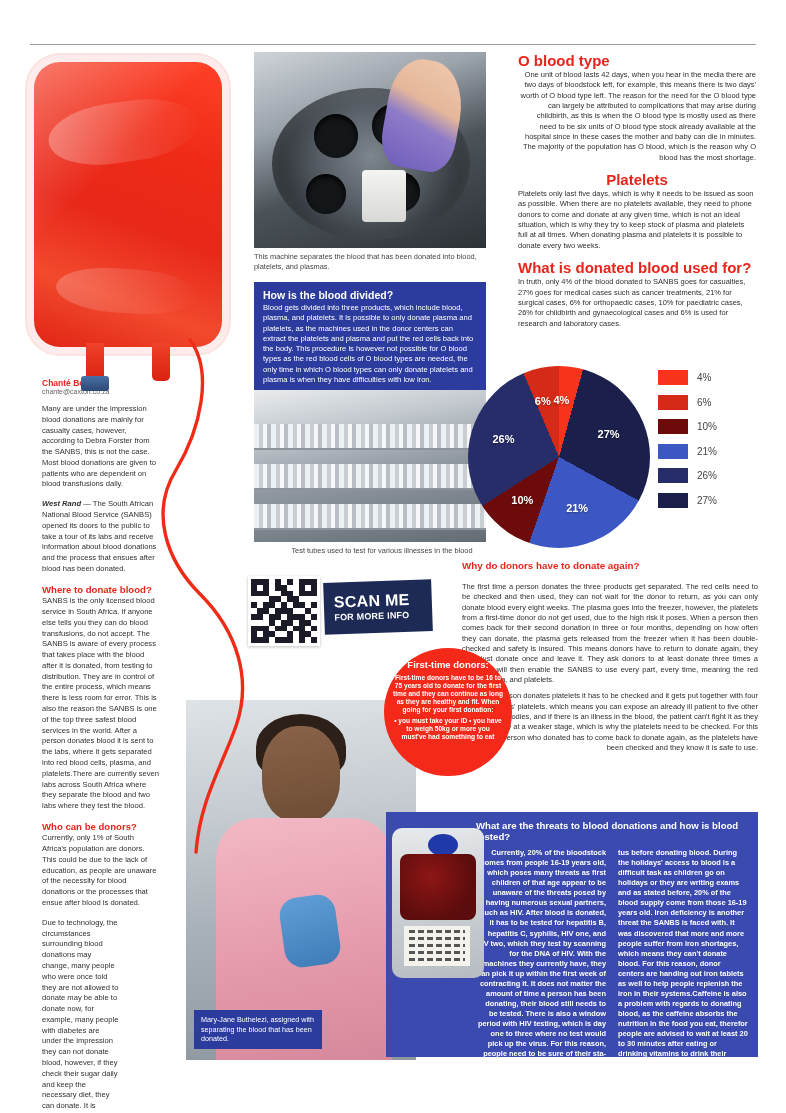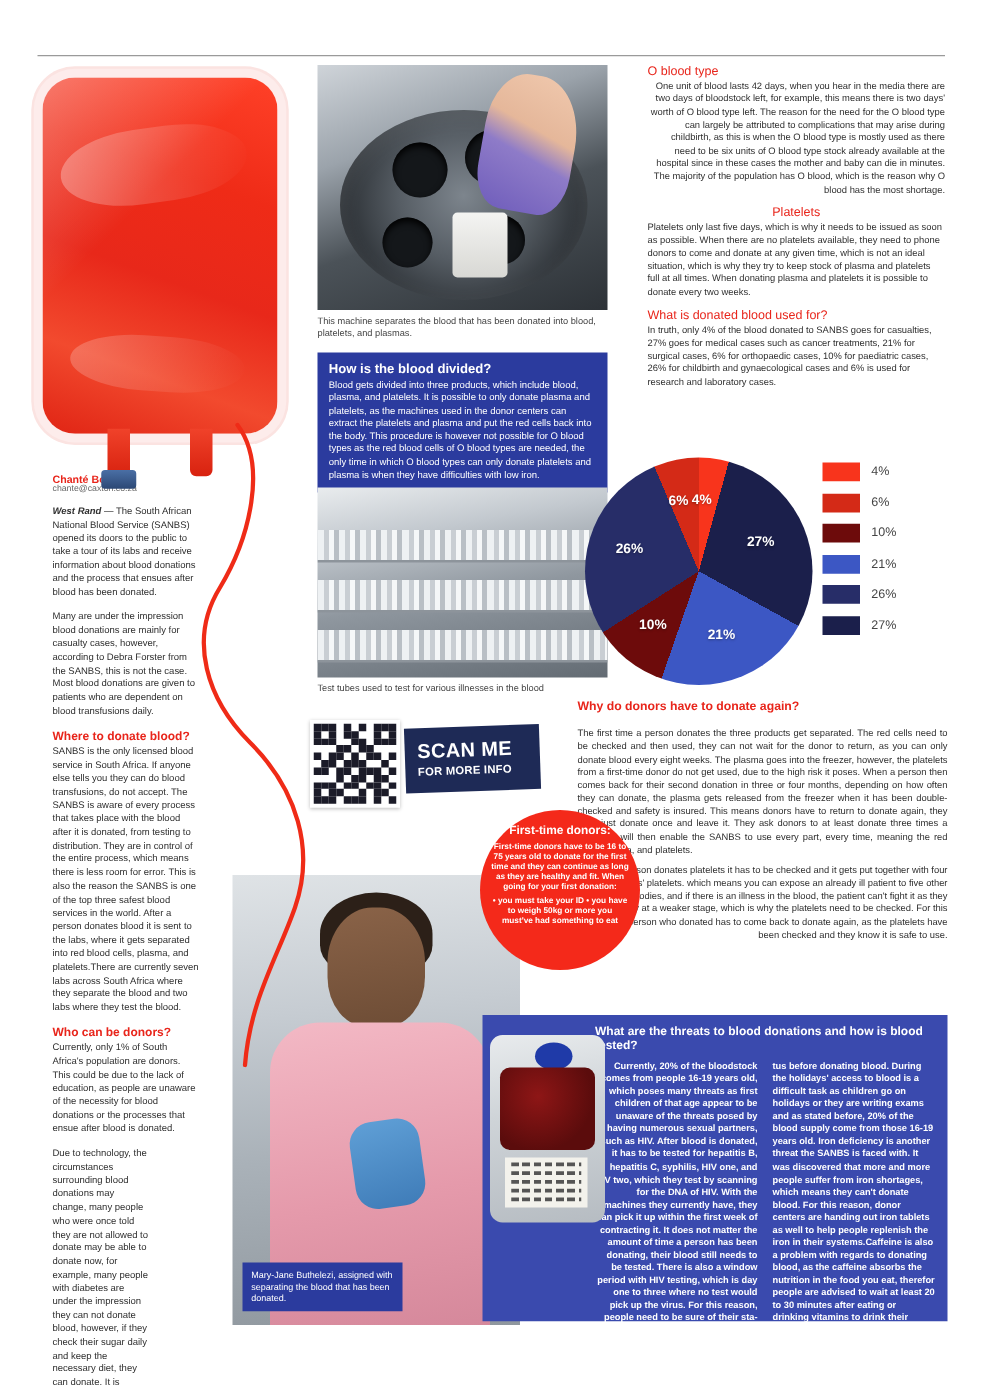--- a/index.html
+++ b/index.html
@@ -110,21 +110,21 @@
   .photo-tubes {
     position: absolute; left: 254px; top: 390px; width: 232px; height: 152px;
     background: linear-gradient(170deg,#e9ecee 0%,#c3c9cf 25%,#8f979f 55%,#636b73 100%);
     overflow: hidden;
   }
   .tube-rack {
     position: absolute; left: 0; width: 232px; height: 26px;
     background: repeating-linear-gradient(90deg,#eef1f3 0 5px,#c9ced3 5px 9px,#f5f7f8 9px 13px,#b9bfc5 13px 17px);
     border-bottom: 2px solid #8d949b;
   }
-  .cap-tubes { position: absolute; left: 254px; top: 546px; width: 232px; }
+  .cap-tubes { position: absolute; left: 266px; top: 546px; width: 232px; text-align: center; }
 
   .qrbox { position: absolute; left: 248px; top: 572px; width: 184px; height: 74px; }
   .qr {
     position: absolute; left: 0; top: 4px; width: 72px; height: 70px; background: #fff;
     border: 3px solid #fff; box-shadow: 0 1px 3px rgba(0,0,0,.25);
   }
   .qr-grid { width: 100%; height: 100%; display: grid; grid-template-columns: repeat(11,1fr); grid-template-rows: repeat(11,1fr); }
   .qr-grid i { background: #1b1b28; }
   .scanme {
     position: absolute; left: 76px; top: 9px; width: 108px; height: 52px;
@@ -151,21 +151,21 @@
   .pt-hair { position: absolute; left: 70px; top: 14px; width: 90px; height: 66px; border-radius: 50% 50% 36% 36%; background: #2c2018; }
   .pt-body { position: absolute; left: 30px; top: 118px; width: 176px; height: 250px; background: linear-gradient(170deg,#f3b9c5,#e59aab 55%,#d4879a); border-radius: 40px 40px 0 0; }
   .pt-glove { position: absolute; left: 96px; top: 196px; width: 56px; height: 70px; background: linear-gradient(170deg,#5f9fd6,#3f7cb8); border-radius: 18px; transform: rotate(-8deg); }
   .cap-portrait {
     position: absolute; left: 194px; top: 1010px; width: 128px;
     background: #2b3b9e; color: #fff; font-size: 7.2px; line-height: 1.32; padding: 5px 7px;
   }
 
   
   .rcol { position: absolute; left: 518px; top: 52px; width: 238px; z-index: 6; }
-  .rcol h3.red { color: #e8251b; font-size: 10px; font-weight: 400; margin-bottom: 1px; }
+  .rcol h3.red { color: #e8251b; font-size: 15px; font-weight: 700; margin-bottom: 1px; }
   .rcol h3.red.center { text-align: center; }
   .rcol p { font-size: 7.5px; line-height: 1.38; color: #2f2f2f; margin-bottom: 8px; }
   .rcol p.indent-run { text-align: right; }
 
   .rcol2 { position: absolute; left: 462px; top: 560px; width: 296px; z-index: 6; }
   .rcol2 h3.red { color: #e8251b; font-size: 9.8px; font-weight: 700; margin-bottom: 11px; }
   .rcol2 p { font-size: 7.5px; line-height: 1.38; color: #2f2f2f; margin-bottom: 6px; text-align: justify; }
   .rcol2 p.wrapped { text-align: right; }
 
   
@@ -216,22 +216,22 @@
       <div class="valve"></div>
     </div>
   </div>
 
   <div class="byline">
     <div class="nm">Chanté Bolton</div>
     <div class="em">chante@caxton.co.za</div>
   </div>
 
   <div class="lcol">
+    <p>Many are under the impression blood donations are mainly for casualty cases, however, according to Debra Forster from the SANBS, this is not the case. Most blood donations are given to patients who are dependent on blood transfusions daily.</p>
     <p><em>West Rand</em><span> — The South African National Blood Service (SANBS) opened its doors to the public to take a tour of its labs and receive information about blood donations and the process that ensues after blood has been donated.</span></p>
-    <p>Many are under the impression blood donations are mainly for casualty cases, however, according to Debra Forster from the SANBS, this is not the case. Most blood donations are given to patients who are dependent on blood transfusions daily.</p>
     <div class="sub-red">Where to donate blood?</div>
     <p>SANBS is the only licensed blood service in South Africa. If anyone else tells you they can do blood transfusions, do not accept. The SANBS is aware of every process that takes place with the blood after it is donated, from testing to distribution. They are in control of the entire process, which means there is less room for error. This is also the reason the SANBS is one of the top three safest blood services in the world. After a person donates blood it is sent to the labs, where it gets separated into red blood cells, plasma, and platelets.There are currently seven labs across South Africa where they separate the blood and two labs where they test the blood.</p>
     <div class="sub-red">Who can be donors?</div>
     <p>Currently, only 1% of South Africa's population are donors. This could be due to the lack of education, as people are unaware of the necessity for blood donations or the processes that ensue after blood is donated.</p>
     <p class="narrower">Due to technology, the circumstances surrounding blood donations may change, many people who were once told they are not allowed to donate may be able to donate now, for example, many people with diabetes are under the impression they can not donate blood, however, if they check their sugar daily and keep the necessary diet, they can donate. It is important to have oneself tested to establish whether or not one can donate.</p>
   </div>
 
   <div class="photo-machine">
     <div class="pm-ring"></div>
     <div class="pm-hole" style="left:60px;top:62px;width:44px;height:44px;"></div>

